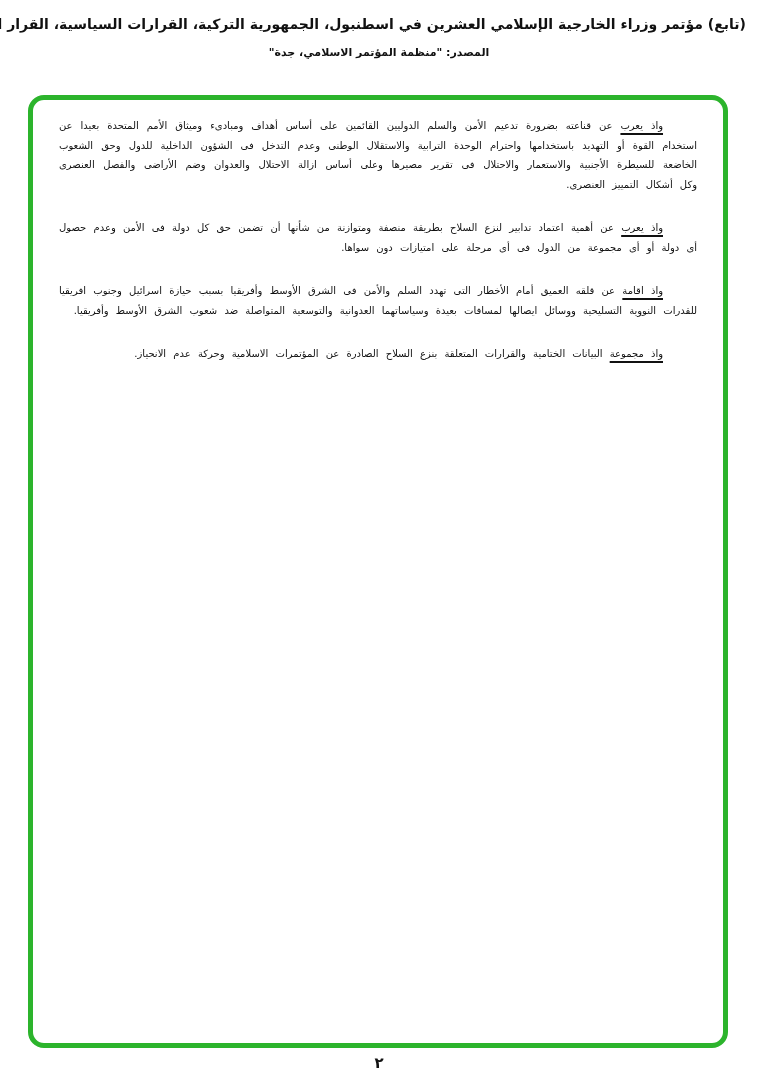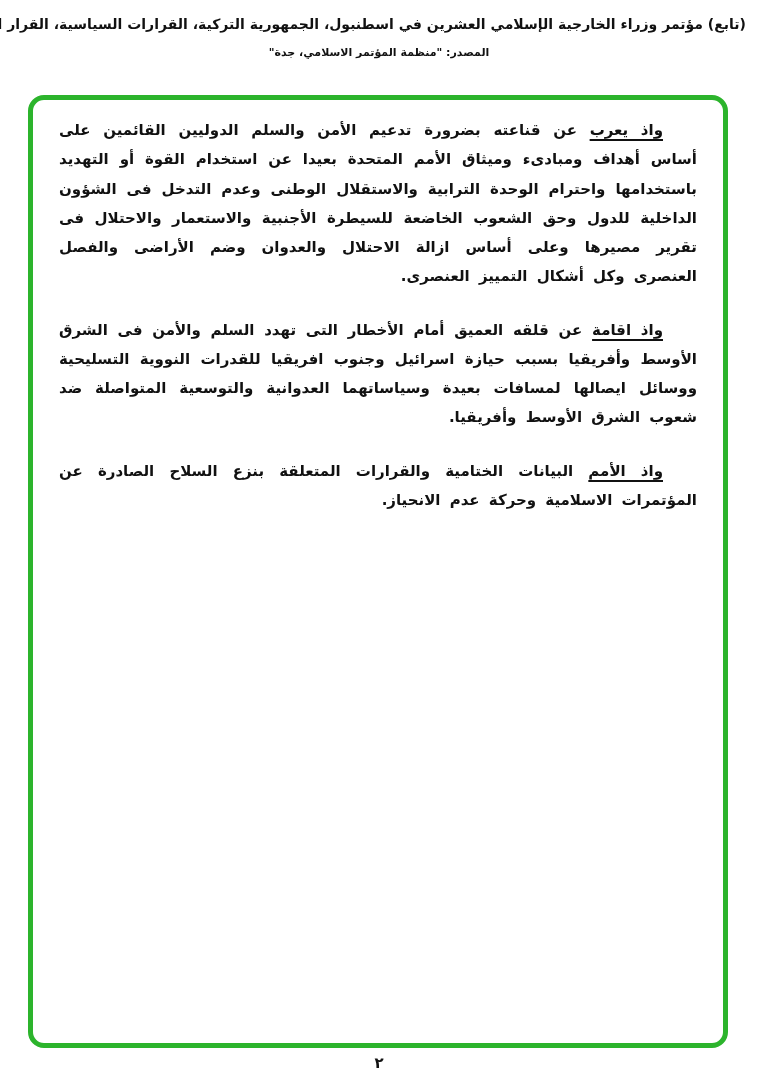--- a/index.html
+++ b/index.html
@@ -46,22 +46,22 @@
     right: 30px;
     left: 28px;
     bottom: 30px;
     border: 5px solid #2cb42c;
     border-radius: 16px;
     box-sizing: border-box;
     padding: 16px 26px 10px 26px;
     overflow: hidden;
   }
   .body-text {
-    font-size: 15px;
-    font-weight: bold;
+    font-size: 10px;
+    font-weight: normal;
     line-height: 1.95;
     text-align: justify;
     word-spacing: 4px;
   }
   .para {
     margin: 0 0 24px 0;
     text-indent: 34px;
   }
   .para:last-child {
     margin-bottom: 0;
@@ -88,25 +88,26 @@
 
   <div class="header-line">(تابع) مؤتمر وزراء الخارجية الإسلامي العشرين في اسطنبول، الجمهورية التركية، القرارات السياسية، القرار الرقم ٢٠/١٨-س</div>
 
   <div class="source-line">المصدر: "منظمة المؤتمر الاسلامي، جدة"</div>
 
   <div class="green-frame">
     <div class="body-text">
 
       <p class="para"><span class="lead">واذ يعرب</span><span> عن قناعته بضرورة تدعيم الأمن والسلم الدوليين القائمين على أساس أهداف ومبادىء وميثاق الأمم المتحدة بعيدا عن استخدام القوة أو التهديد باستخدامها واحترام الوحدة الترابية والاستقلال الوطنى وعدم التدخل فى الشؤون الداخلية للدول وحق الشعوب الخاضعة للسيطرة الأجنبية والاستعمار والاحتلال فى تقرير مصيرها وعلى أساس ازالة الاحتلال والعدوان وضم الأراضى والفصل العنصرى وكل أشكال التمييز العنصرى.</span></p>
 
+      <p class="para"><span class="lead">واذ يعرب</span><span> عن أهمية اعتماد تدابير لنزع السلاح بطريقة منصفة ومتوازنة من شأنها أن تضمن حق كل دولة فى الأمن وعدم حصول أى دولة أو أى مجموعة من الدول فى أى مرحلة على امتيازات دون سواها.</span></p>
 
 
       <p class="para"><span class="lead">واذ اقامة</span><span> عن قلقه العميق أمام الأخطار التى تهدد السلم والأمن فى الشرق الأوسط وأفريقيا بسبب حيازة اسرائيل وجنوب افريقيا للقدرات النووية التسليحية ووسائل ايصالها لمسافات بعيدة وسياساتهما العدوانية والتوسعية المتواصلة ضد شعوب الشرق الأوسط وأفريقيا.</span></p>
 
 
-      <p class="para"><span class="lead">واذ الأمم</span><span> البيانات الختامية والقرارات المتعلقة بنزع السلاح الصادرة عن المؤتمرات الاسلامية وحركة عدم الانحياز.</span></p>
+      <p class="para"><span class="lead">واذ مجموعة</span><span> البيانات الختامية والقرارات المتعلقة بنزع السلاح الصادرة عن المؤتمرات الاسلامية وحركة عدم الانحياز.</span></p>
 
     </div>
   </div>
 
   <div class="page-number">٢</div>
 
 </div>
 
 </body></html>

